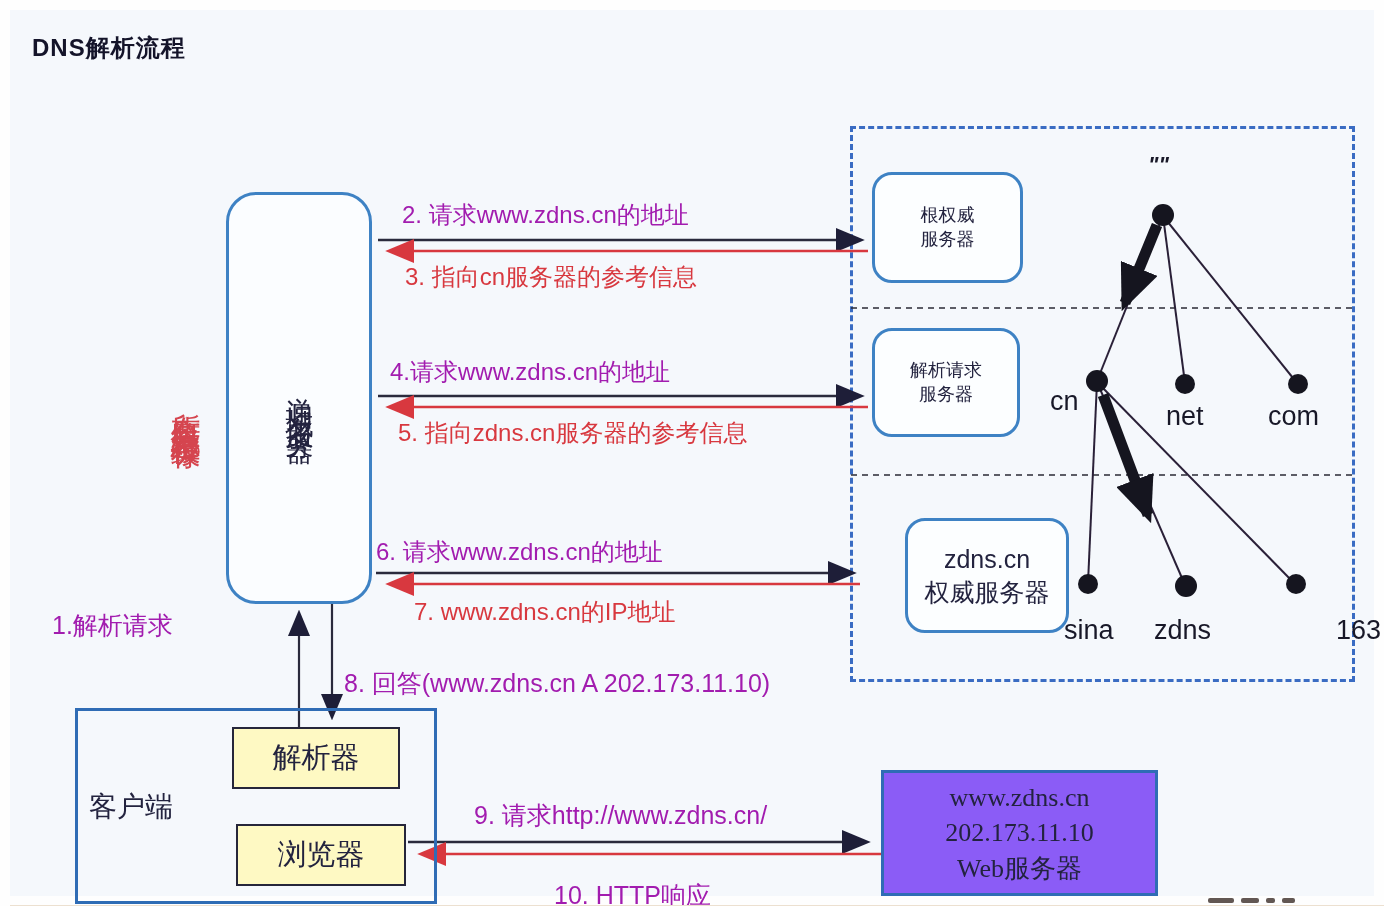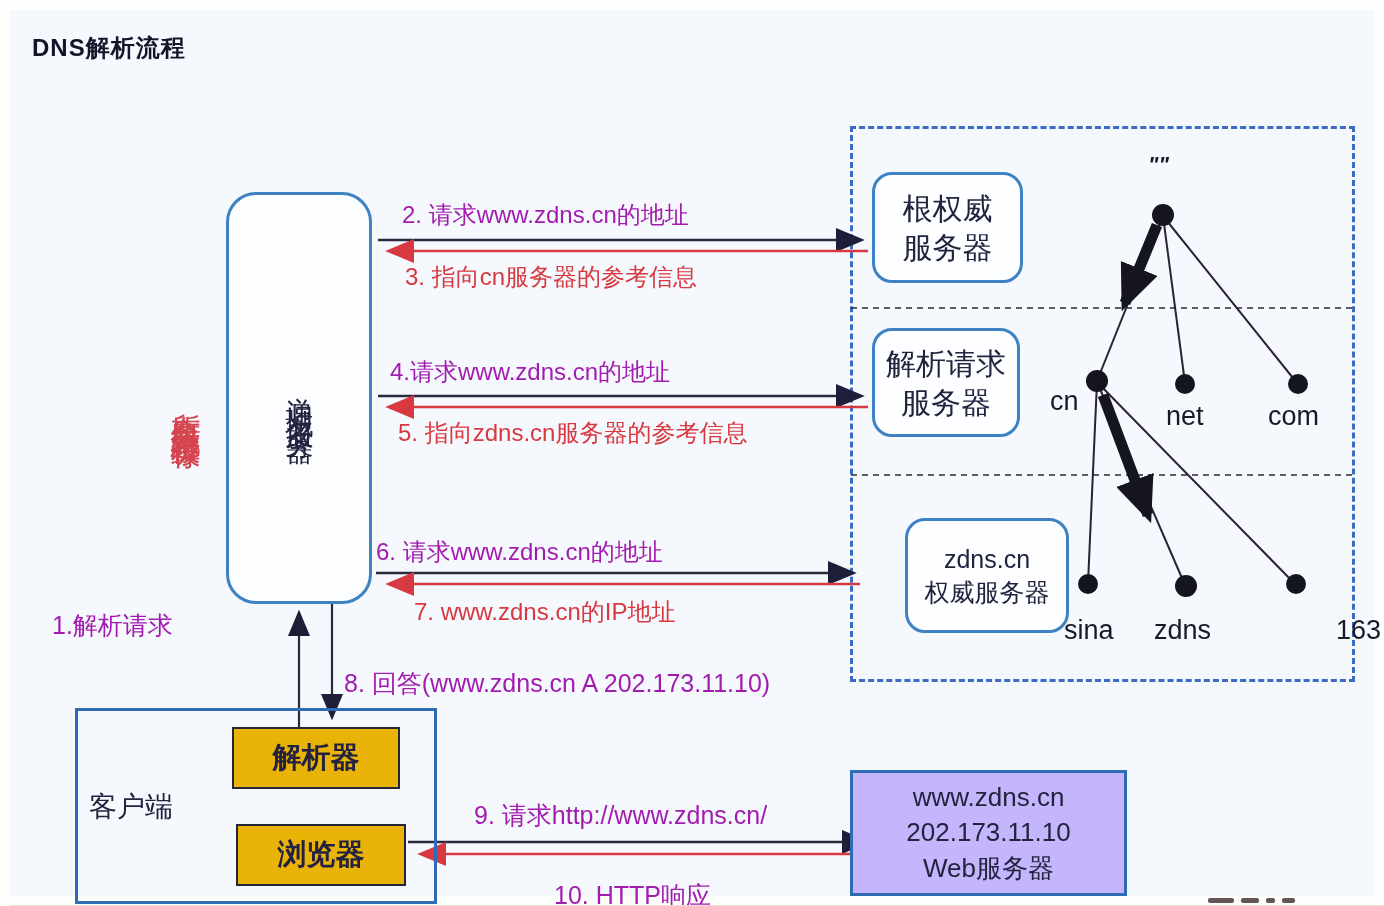--- a/index.html
+++ b/index.html
@@ -41,44 +41,44 @@
     display: flex; align-items: center; justify-content: center;
   }
   .recursive-box .vtext { font-size: 28px; letter-spacing: 7px; color: #23233f; }
 
   .auth-box {
     border: 3px solid #3e82c4; border-radius: 20px;
     background: #fcfeff;
     display: flex; flex-direction: column; align-items: center; justify-content: center;
     color: #23233f; text-align: center;
   }
-  .auth-box div { font-size: 30px; line-height: 1.3; }
+  .auth-box div { font-size: 18px; line-height: 1.3; }
   .auth-zdns div { font-size: 25px; }
 
   .dashed-zone {
     left: 840px; top: 116px; width: 505px; height: 556px;
     border: 3px dashed #3a6cc3;
     background: transparent;
   }
 
   .client-box {
     left: 65px; top: 698px; width: 362px; height: 196px;
     border: 3px solid #2f6cb5;
   }
   .client-label { font-size: 28px; color: #23233f; }
   .inner-box {
-    border: 2px solid #26263a; background: #eab308;
+    border: 2px solid #26263a; background: #fef9c3;
     display: flex; align-items: center; justify-content: center;
-    font-size: 29px; color: #23233f; font-weight: bold;
+    font-size: 29px; color: #23233f;
   }
 
   .web-box {
-    left: 840px; top: 760px; width: 277px; height: 126px;
-    border: 3px solid #2f6cb5; background: #c4b5fd;
-    display: flex; flex-direction: column; align-items: center; justify-content: center;
+    left: 871px; top: 760px; width: 277px; height: 126px;
+    border: 3px solid #2f6cb5; background: #8b5cf6;
+    display: flex; flex-direction: column; align-items: center; justify-content: center; font-family: Liberation Serif, serif;
   }
   .web-box div { font-size: 26px; color: #23233f; line-height: 1.35; }
 
   .tree-label { font-size: 27px; color: #181828; }
   .root-label { font-size: 22px; font-weight: bold; font-style: italic; color: #181828; }
 
   .bottom-strip {
     left: 0; top: 895px; width: 1384px; height: 11px;
     background: #ece0d0;
   }

